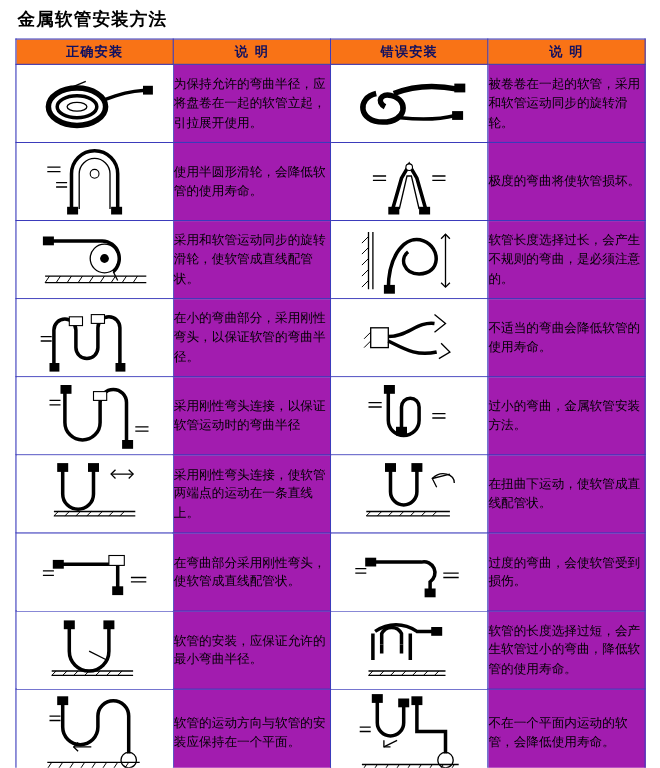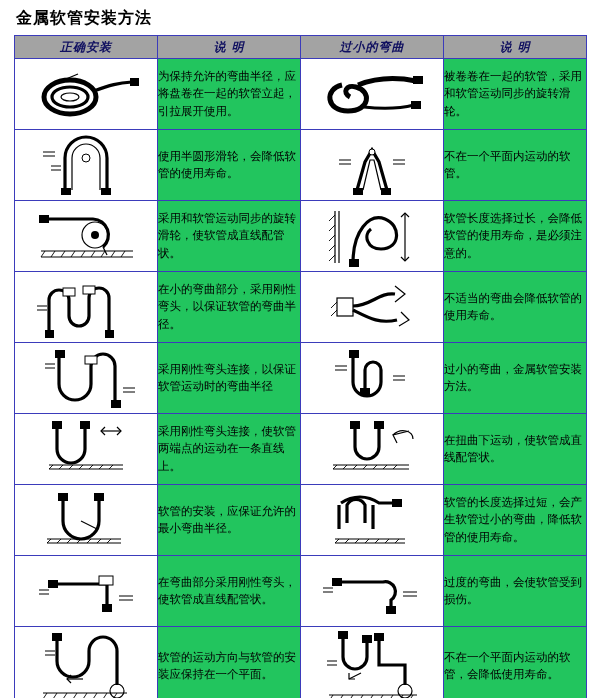--- a/index.html
+++ b/index.html
@@ -33,38 +33,37 @@
     width: 572px;
     table-layout: fixed;
     border: 1px solid #2a2a9a;
   }
   table.hose-table td, table.hose-table th {
     border: 1px solid #3b3bbb;
     padding: 0;
     vertical-align: middle;
   }
   thead th {
-    background: #a3a3a3;
+    background: #f97316;
     color: #101060;
     font-size: 12px;
     font-weight: bold;
     height: 22px;
     letter-spacing: 1px;
-    font-style: italic;
   }
   .col-img { width: 143px; }
   .col-txt { width: 143px; }
   td.img-cell {
     background: #ffffff;
     height: 70px;
     text-align: center;
     position: relative;
   }
   td.txt-cell {
-    background: #22c55e;
+    background: #a21caf;
     font-size: 11.5px;
     line-height: 1.5;
     padding: 4px 7px;
     color: #000;
     text-align: left;
   }
   .fig {
     display: block;
     margin: 0 auto;
   }
@@ -87,21 +86,21 @@
     <colgroup>
       <col class="col-img">
         <col class="col-txt">
         <col class="col-img">
         <col class="col-txt">
     </colgroup>
     <thead>
       <tr>
         <th>正确安装</th>
         <th>说  明</th>
-        <th>过小的弯曲</th>
+        <th>错误安装</th>
         <th>说  明</th>
       </tr>
     </thead>
     <tbody>
 
       <tr>
         <td class="img-cell">
           <svg class="fig" width="120" height="62" viewBox="0 0 120 62">
             <ellipse cx="44" cy="34" rx="26" ry="17" class="ln-thk"></ellipse>
             <ellipse cx="44" cy="34" rx="18" ry="10" class="ln-th"></ellipse>
@@ -141,21 +140,21 @@
           <svg class="fig" width="110" height="66" viewBox="0 0 110 66">
             <path class="ln-th" d="M40 58 L48 30 L55 18 L62 30 L70 58"></path>
             <path class="ln" d="M46 58 L53 28 L57 28 L64 58"></path>
             <circle cx="55" cy="20" r="3" class="wht"></circle>
             <rect x="36" y="56" width="10" height="7" class="blk"></rect>
             <rect x="64" y="56" width="10" height="7" class="blk"></rect>
             <path class="ln" d="M22 28 L34 28 M22 32 L34 32"></path>
             <path class="ln" d="M76 28 L88 28 M76 32 L88 32"></path>
           </svg>
         </td>
-        <td class="txt-cell">不在一个平面内运动的软管。</td>
+        <td class="txt-cell">极度的弯曲将使软管损坏。</td>
       </tr>
 
       <tr>
         <td class="img-cell">
           <svg class="fig" width="126" height="62" viewBox="0 0 126 62">
             <path class="ln-th" d="M22 14 L70 14 A16 16 0 0 1 80 42"></path>
             <circle cx="72" cy="30" r="13" class="ln"></circle>
             <circle cx="72" cy="30" r="4" class="blk"></circle>
             <rect x="16" y="10" width="10" height="8" class="blk"></rect>
             <path class="ln" d="M18 46 L110 46 M18 52 L110 52"></path>
@@ -168,21 +167,21 @@
           <svg class="fig" width="126" height="66" viewBox="0 0 126 66">
             <path class="ln-th" d="M44 60 C 44 28, 60 10, 76 16 C 92 22, 92 46, 72 46 C 58 46, 54 32, 62 26"></path>
             <rect x="40" y="56" width="10" height="8" class="blk"></rect>
             <path class="ln" d="M26 8 L26 60 M30 8 L30 60"></path>
             <path class="hatch" d="M26 12 L20 18 M26 22 L20 28 M26 32 L20 38 M26 42 L20 48 M26 52 L20 58"></path>
             <path class="ln" d="M96 10 L96 58"></path>
             <path class="ln" d="M92 14 L96 10 L100 14"></path>
             <path class="ln" d="M92 54 L96 58 L100 54"></path>
           </svg>
         </td>
-        <td class="txt-cell">软管长度选择过长，会降低软管的使用寿命，是必须注意的。</td>
+        <td class="txt-cell">软管长度选择过长，会产生不规则的弯曲，是必须注意的。</td>
       </tr>
 
       <tr>
         <td class="img-cell">
           <svg class="fig" width="126" height="62" viewBox="0 0 126 62">
             <path class="ln-th" d="M26 56 L26 24 A10 10 0 0 1 46 24 L46 40 A10 10 0 0 0 66 40 L66 22 A10 10 0 0 1 86 22 L86 56"></path>
             <rect x="22" y="54" width="9" height="8" class="blk"></rect>
             <rect x="82" y="54" width="9" height="8" class="blk"></rect>
             <rect x="40" y="12" width="12" height="8" class="wht"></rect>
             <rect x="60" y="10" width="12" height="8" class="wht"></rect>
@@ -250,20 +249,44 @@
             <path class="hatch" d="M28 48 L24 52 M38 48 L34 52 M48 48 L44 52 M58 48 L54 52 M68 48 L64 52 M78 48 L74 52 M88 48 L84 52"></path>
             <path class="ln" d="M84 18 C 92 10, 104 14, 104 22"></path>
             <path class="ln" d="M100 14 L84 18 L88 26"></path>
           </svg>
         </td>
         <td class="txt-cell">在扭曲下运动，使软管成直线配管状。</td>
       </tr>
 
       <tr>
         <td class="img-cell">
+          <svg class="fig" width="126" height="58" viewBox="0 0 126 58">
+            <path class="ln-th" d="M30 22 L84 22 L84 44"></path>
+            <rect x="25" y="18" width="10" height="8" class="blk"></rect>
+            <rect x="79" y="42" width="10" height="8" class="blk"></rect>
+            <rect x="76" y="14" width="14" height="9" class="wht"></rect>
+            <path class="ln" d="M16 28 L26 28 M16 32 L26 32"></path>
+            <path class="ln" d="M96 34 L110 34 M96 38 L110 38"></path>
+          </svg>
+        </td>
+        <td class="txt-cell">在弯曲部分采用刚性弯头，使软管成直线配管状。</td>
+        <td class="img-cell">
+          <svg class="fig" width="126" height="58" viewBox="0 0 126 58">
+            <path class="ln-th" d="M28 20 L74 20 A10 10 0 0 1 82 38 L82 46"></path>
+            <rect x="23" y="16" width="10" height="8" class="blk"></rect>
+            <rect x="77" y="44" width="10" height="8" class="blk"></rect>
+            <path class="ln" d="M14 26 L24 26 M14 30 L24 30"></path>
+            <path class="ln" d="M94 30 L108 30 M94 34 L108 34"></path>
+          </svg>
+        </td>
+        <td class="txt-cell">过度的弯曲，会使软管受到损伤。</td>
+      </tr>
+
+      <tr>
+        <td class="img-cell">
           <svg class="fig" width="126" height="62" viewBox="0 0 126 62">
             <path class="ln-th" d="M40 8 L40 32 A18 18 0 0 0 76 32 L76 8"></path>
             <rect x="35" y="4" width="10" height="8" class="blk"></rect>
             <rect x="71" y="4" width="10" height="8" class="blk"></rect>
             <path class="ln" d="M24 50 L98 50 M24 54 L98 54"></path>
             <path class="hatch" d="M28 50 L24 54 M38 50 L34 54 M48 50 L44 54 M58 50 L54 54 M68 50 L64 54 M78 50 L74 54 M88 50 L84 54"></path>
             <path class="ln" d="M58 32 L74 40"></path>
           </svg>
         </td>
         <td class="txt-cell">软管的安装，应保证允许的最小弯曲半径。</td>
@@ -272,44 +295,20 @@
             <path class="ln-th" d="M38 26 L38 16 A10 10 0 0 1 56 16 L56 26"></path>
             <path class="ln-th" d="M38 26 L38 34 M56 26 L56 34"></path>
             <path class="ln-th" d="M30 16 L30 40 M64 16 L64 40"></path>
             <path class="ln-th" d="M32 14 C 44 6, 58 6, 70 14 L86 14"></path>
             <rect x="83" y="10" width="10" height="8" class="blk"></rect>
             <path class="ln" d="M26 50 L96 50 M26 54 L96 54"></path>
             <path class="hatch" d="M30 50 L26 54 M40 50 L36 54 M50 50 L46 54 M60 50 L56 54 M70 50 L66 54 M80 50 L76 54 M90 50 L86 54"></path>
           </svg>
         </td>
         <td class="txt-cell">软管的长度选择过短，会产生软管过小的弯曲，降低软管的使用寿命。</td>
-      </tr>
-
-      <tr>
-        <td class="img-cell">
-          <svg class="fig" width="126" height="58" viewBox="0 0 126 58">
-            <path class="ln-th" d="M30 22 L84 22 L84 44"></path>
-            <rect x="25" y="18" width="10" height="8" class="blk"></rect>
-            <rect x="79" y="42" width="10" height="8" class="blk"></rect>
-            <rect x="76" y="14" width="14" height="9" class="wht"></rect>
-            <path class="ln" d="M16 28 L26 28 M16 32 L26 32"></path>
-            <path class="ln" d="M96 34 L110 34 M96 38 L110 38"></path>
-          </svg>
-        </td>
-        <td class="txt-cell">在弯曲部分采用刚性弯头，使软管成直线配管状。</td>
-        <td class="img-cell">
-          <svg class="fig" width="126" height="58" viewBox="0 0 126 58">
-            <path class="ln-th" d="M28 20 L74 20 A10 10 0 0 1 82 38 L82 46"></path>
-            <rect x="23" y="16" width="10" height="8" class="blk"></rect>
-            <rect x="77" y="44" width="10" height="8" class="blk"></rect>
-            <path class="ln" d="M14 26 L24 26 M14 30 L24 30"></path>
-            <path class="ln" d="M94 30 L108 30 M94 34 L108 34"></path>
-          </svg>
-        </td>
-        <td class="txt-cell">过度的弯曲，会使软管受到损伤。</td>
       </tr>
 
       <tr>
         <td class="img-cell">
           <svg class="fig" width="126" height="78" viewBox="0 0 126 78">
             <path class="ln-th" d="M34 10 L34 34 A16 16 0 0 0 66 34 L66 24 A14 14 0 0 1 94 24 L94 58"></path>
             <rect x="29" y="6" width="10" height="8" class="blk"></rect>
             <circle cx="94" cy="64" r="7" class="ln"></circle>
             <path class="ln" d="M22 24 L32 24 M22 28 L32 28"></path>
             <path class="ln" d="M20 66 L104 66"></path>

